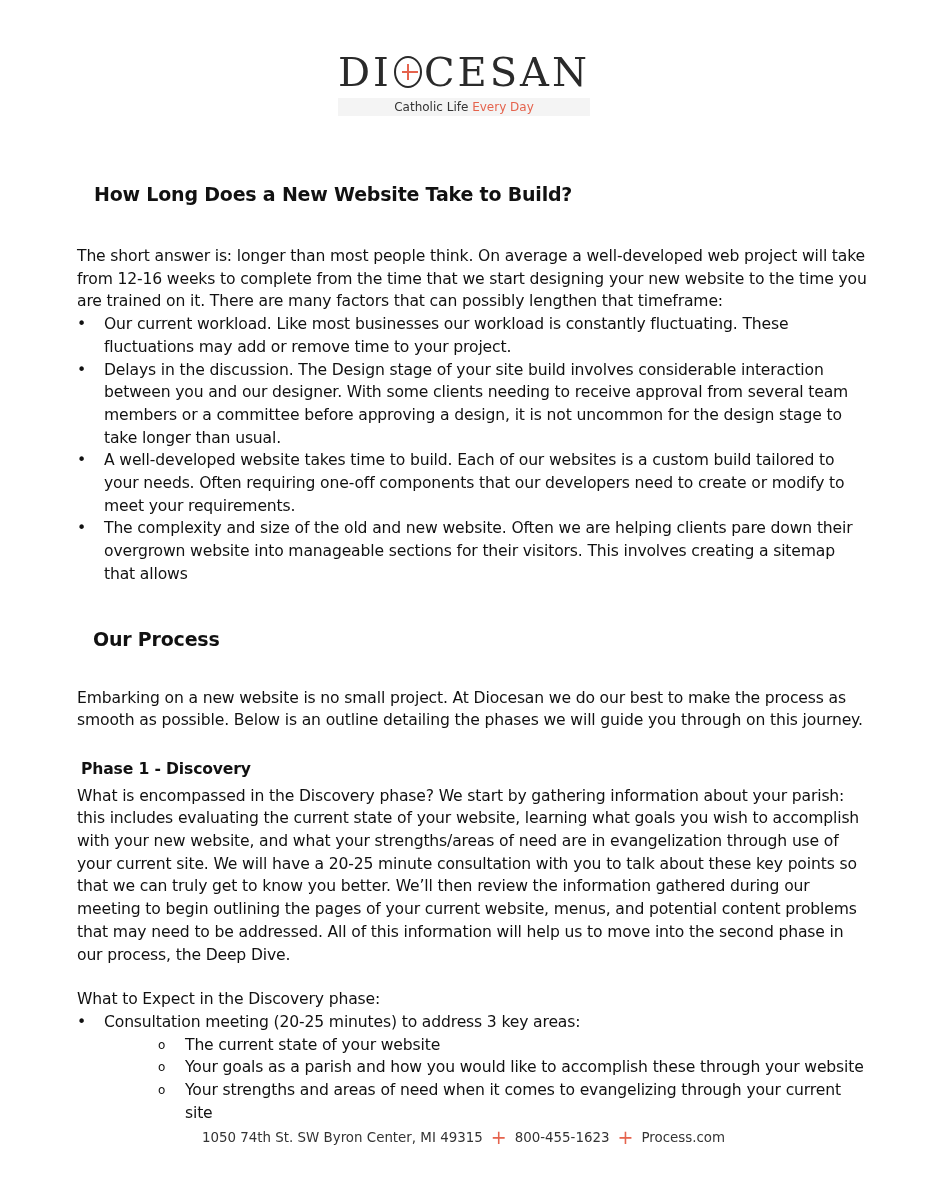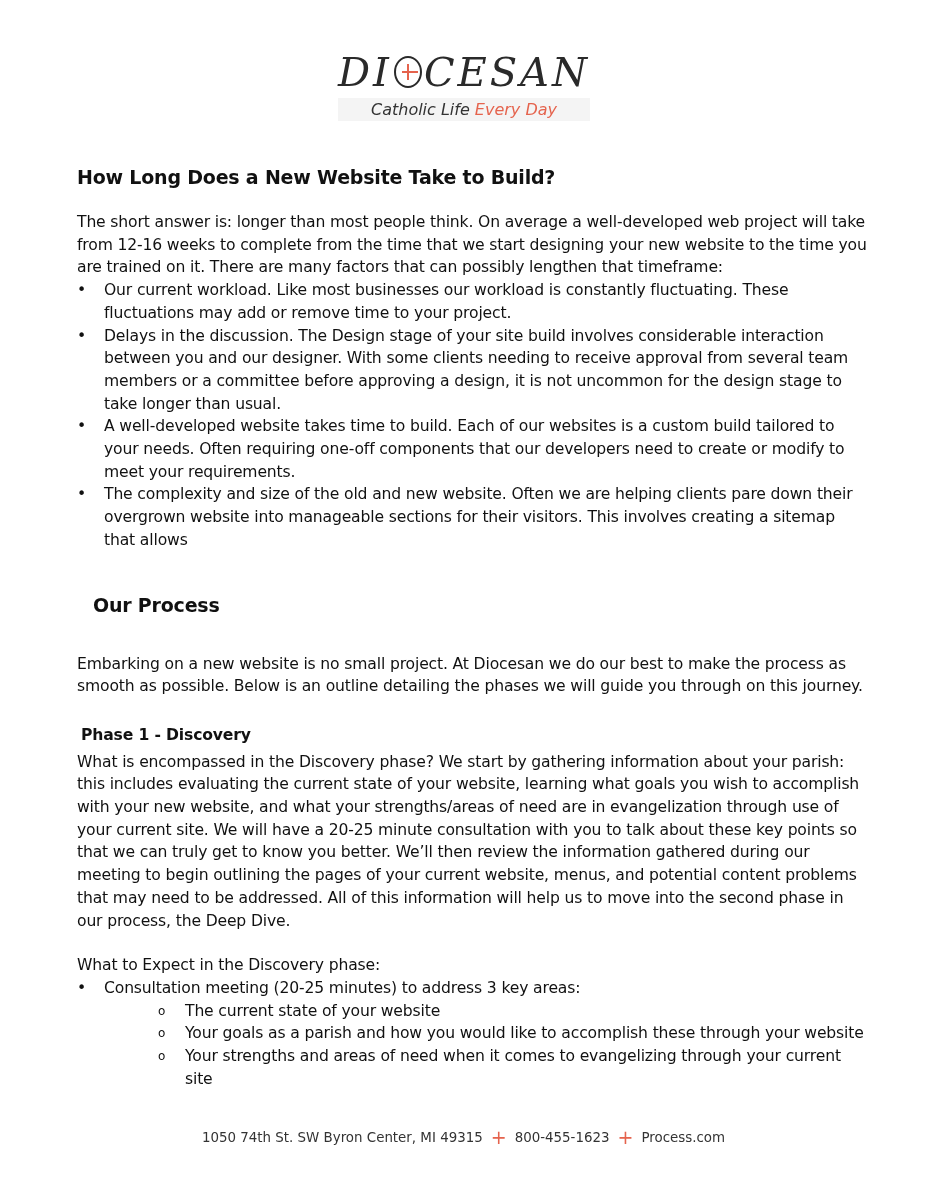--- a/index.html
+++ b/index.html
@@ -1,30 +1,30 @@
 <!DOCTYPE html>
 <html><head>
 <meta charset="utf-8">
 <style>
   html, body { margin: 0; padding: 0; background: #ffffff; }
   body { width: 927px; height: 1200px; position: relative; overflow: hidden;
          font-family: "DejaVu Sans", sans-serif; color: #111; }
-  .logo { position: absolute; left: 338px; top: 50px; width: 252px; text-align: center; font-style: italic; }
+  .logo { position: absolute; left: 338px; top: 50px; width: 252px; text-align: center; }
   .logo-word { font-family: "DejaVu Serif", serif; font-size: 40px; letter-spacing: 3px; color: #2a2a2a;
                font-weight: normal; line-height: 44px; white-space: nowrap; display: flex; justify-content: center; align-items: center; }
   .logo-o { display: inline-block; width: 32px; height: 32px; border: 2.5px solid #2a2a2a; border-radius: 50%;
             position: relative; margin: 0 2px; box-sizing: border-box; }
   .logo-o::before, .logo-o::after { content: ""; position: absolute; background: #e5634d; }
   .logo-o::before { left: 50%; top: 6px; width: 2px; height: 16px; margin-left: -1px; }
   .logo-o::after { top: 50%; left: 6px; height: 2px; width: 16px; margin-top: -1px; }
-  .tagline { font-family: "DejaVu Sans", sans-serif; font-size: 16px; color: #333; margin-top: 4px; white-space: nowrap; background: #f4f4f4; padding: 2px 0; }
+  .tagline { font-family: "DejaVu Sans", sans-serif; font-size: 12px; color: #333; margin-top: 4px; white-space: nowrap; background: #f4f4f4; padding: 2px 0; }
   .tagline .accent { color: #e5634d; }
 
   .content { position: absolute; left: 77px; top: 160px; width: 790px; font-size: 15.6px; line-height: 22.7px; letter-spacing: -0.15px; }
-  h1 { font-size: 19px; font-weight: bold; margin: 0; line-height: 34px; letter-spacing: -0.2px; }
+  h1 { font-size: 19px; font-weight: bold; margin: 17px; line-height: 34px; letter-spacing: -0.2px; }
   h2 { font-size: 19px; font-weight: bold; margin: 16px; line-height: 30px; letter-spacing: -0.2px; }
   h3 { font-size: 15.6px; font-weight: bold; margin: 4px; line-height: 22.7px; }
   p { margin: 0; }
   ul { margin: 0; padding: 0; list-style: none; }
   ul.l1 > li { position: relative; padding-left: 27px; }
   ul.l1 > li > .bullet { position: absolute; left: 0; top: 0; }
   ul.l2 > li { position: relative; padding-left: 108px; }
   ul.l2 > li > .bullet { position: absolute; left: 81px; top: 0; font-size: 12px; }
   .gap1 { height: 22px; }
   .gap-h1 { height: 17px; }

